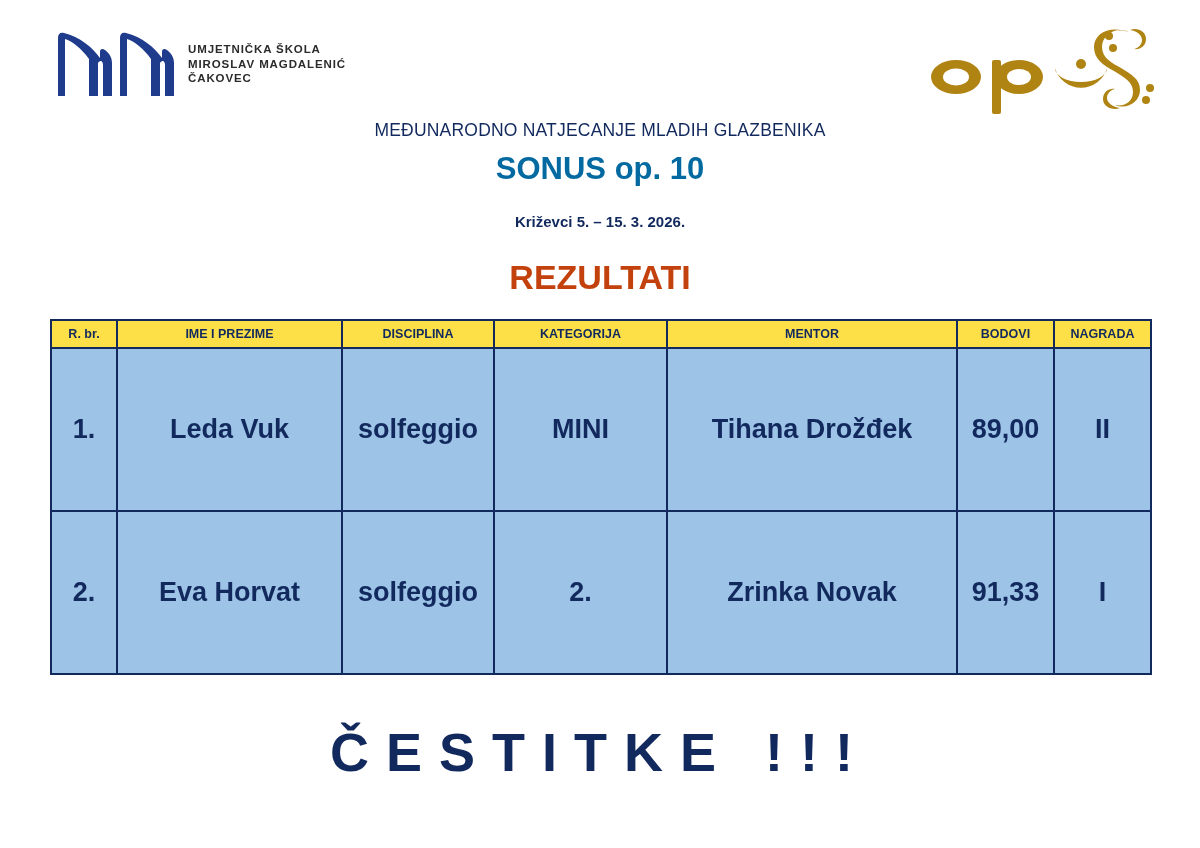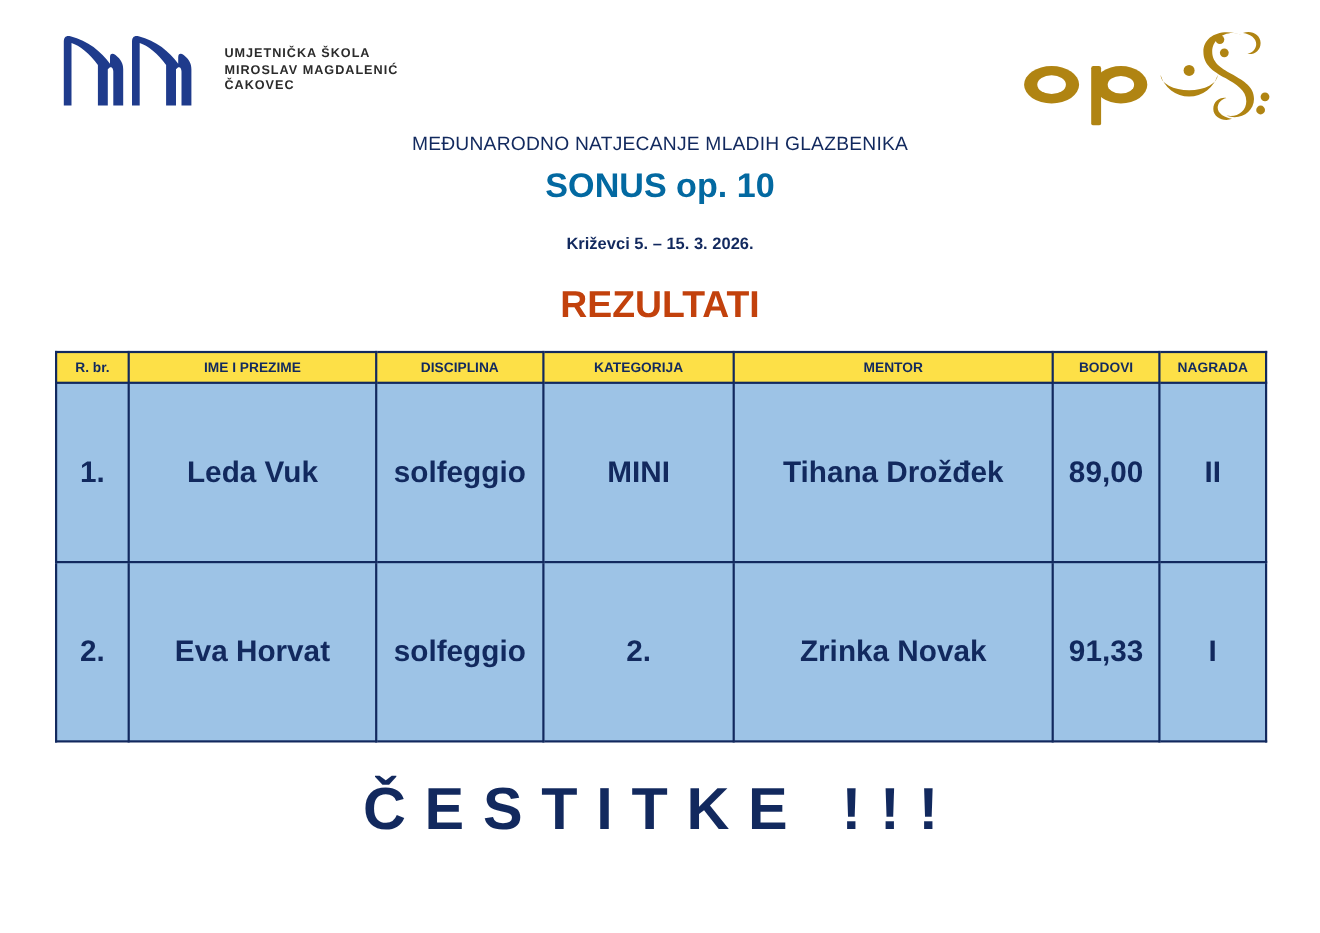--- a/index.html
+++ b/index.html
@@ -21,21 +21,21 @@
     position: relative;
     height: 118px;
   }
 
   .school-logo {
     position: absolute;
     left: 56px;
     top: 28px;
     display: flex;
     align-items: flex-start;
-    gap: 28px;
+    gap: 12px;
   }
   .mm-mark {
     width: 120px;
     height: 70px;
     display: block;
   }
   .school-lines {
     margin-top: 14px;
     font-size: 11.5px;
     line-height: 14.5px;
@@ -123,21 +123,21 @@
   col.c-name  { width: 225px; }
   col.c-disc  { width: 152px; }
   col.c-kat   { width: 173px; }
   col.c-ment  { width: 290px; }
   col.c-bod   { width: 97px;  }
   col.c-nagr  { width: 97px;  }
 
   
   .congrats {
     text-align: center;
-    margin-top: 30px;
+    margin-top: 46px;
     font-size: 54px;
     font-weight: bold;
     letter-spacing: 17px;
     color: #12295E;
   }
 </style>
 </head>
 <body>
 
 <div class="header-band">

